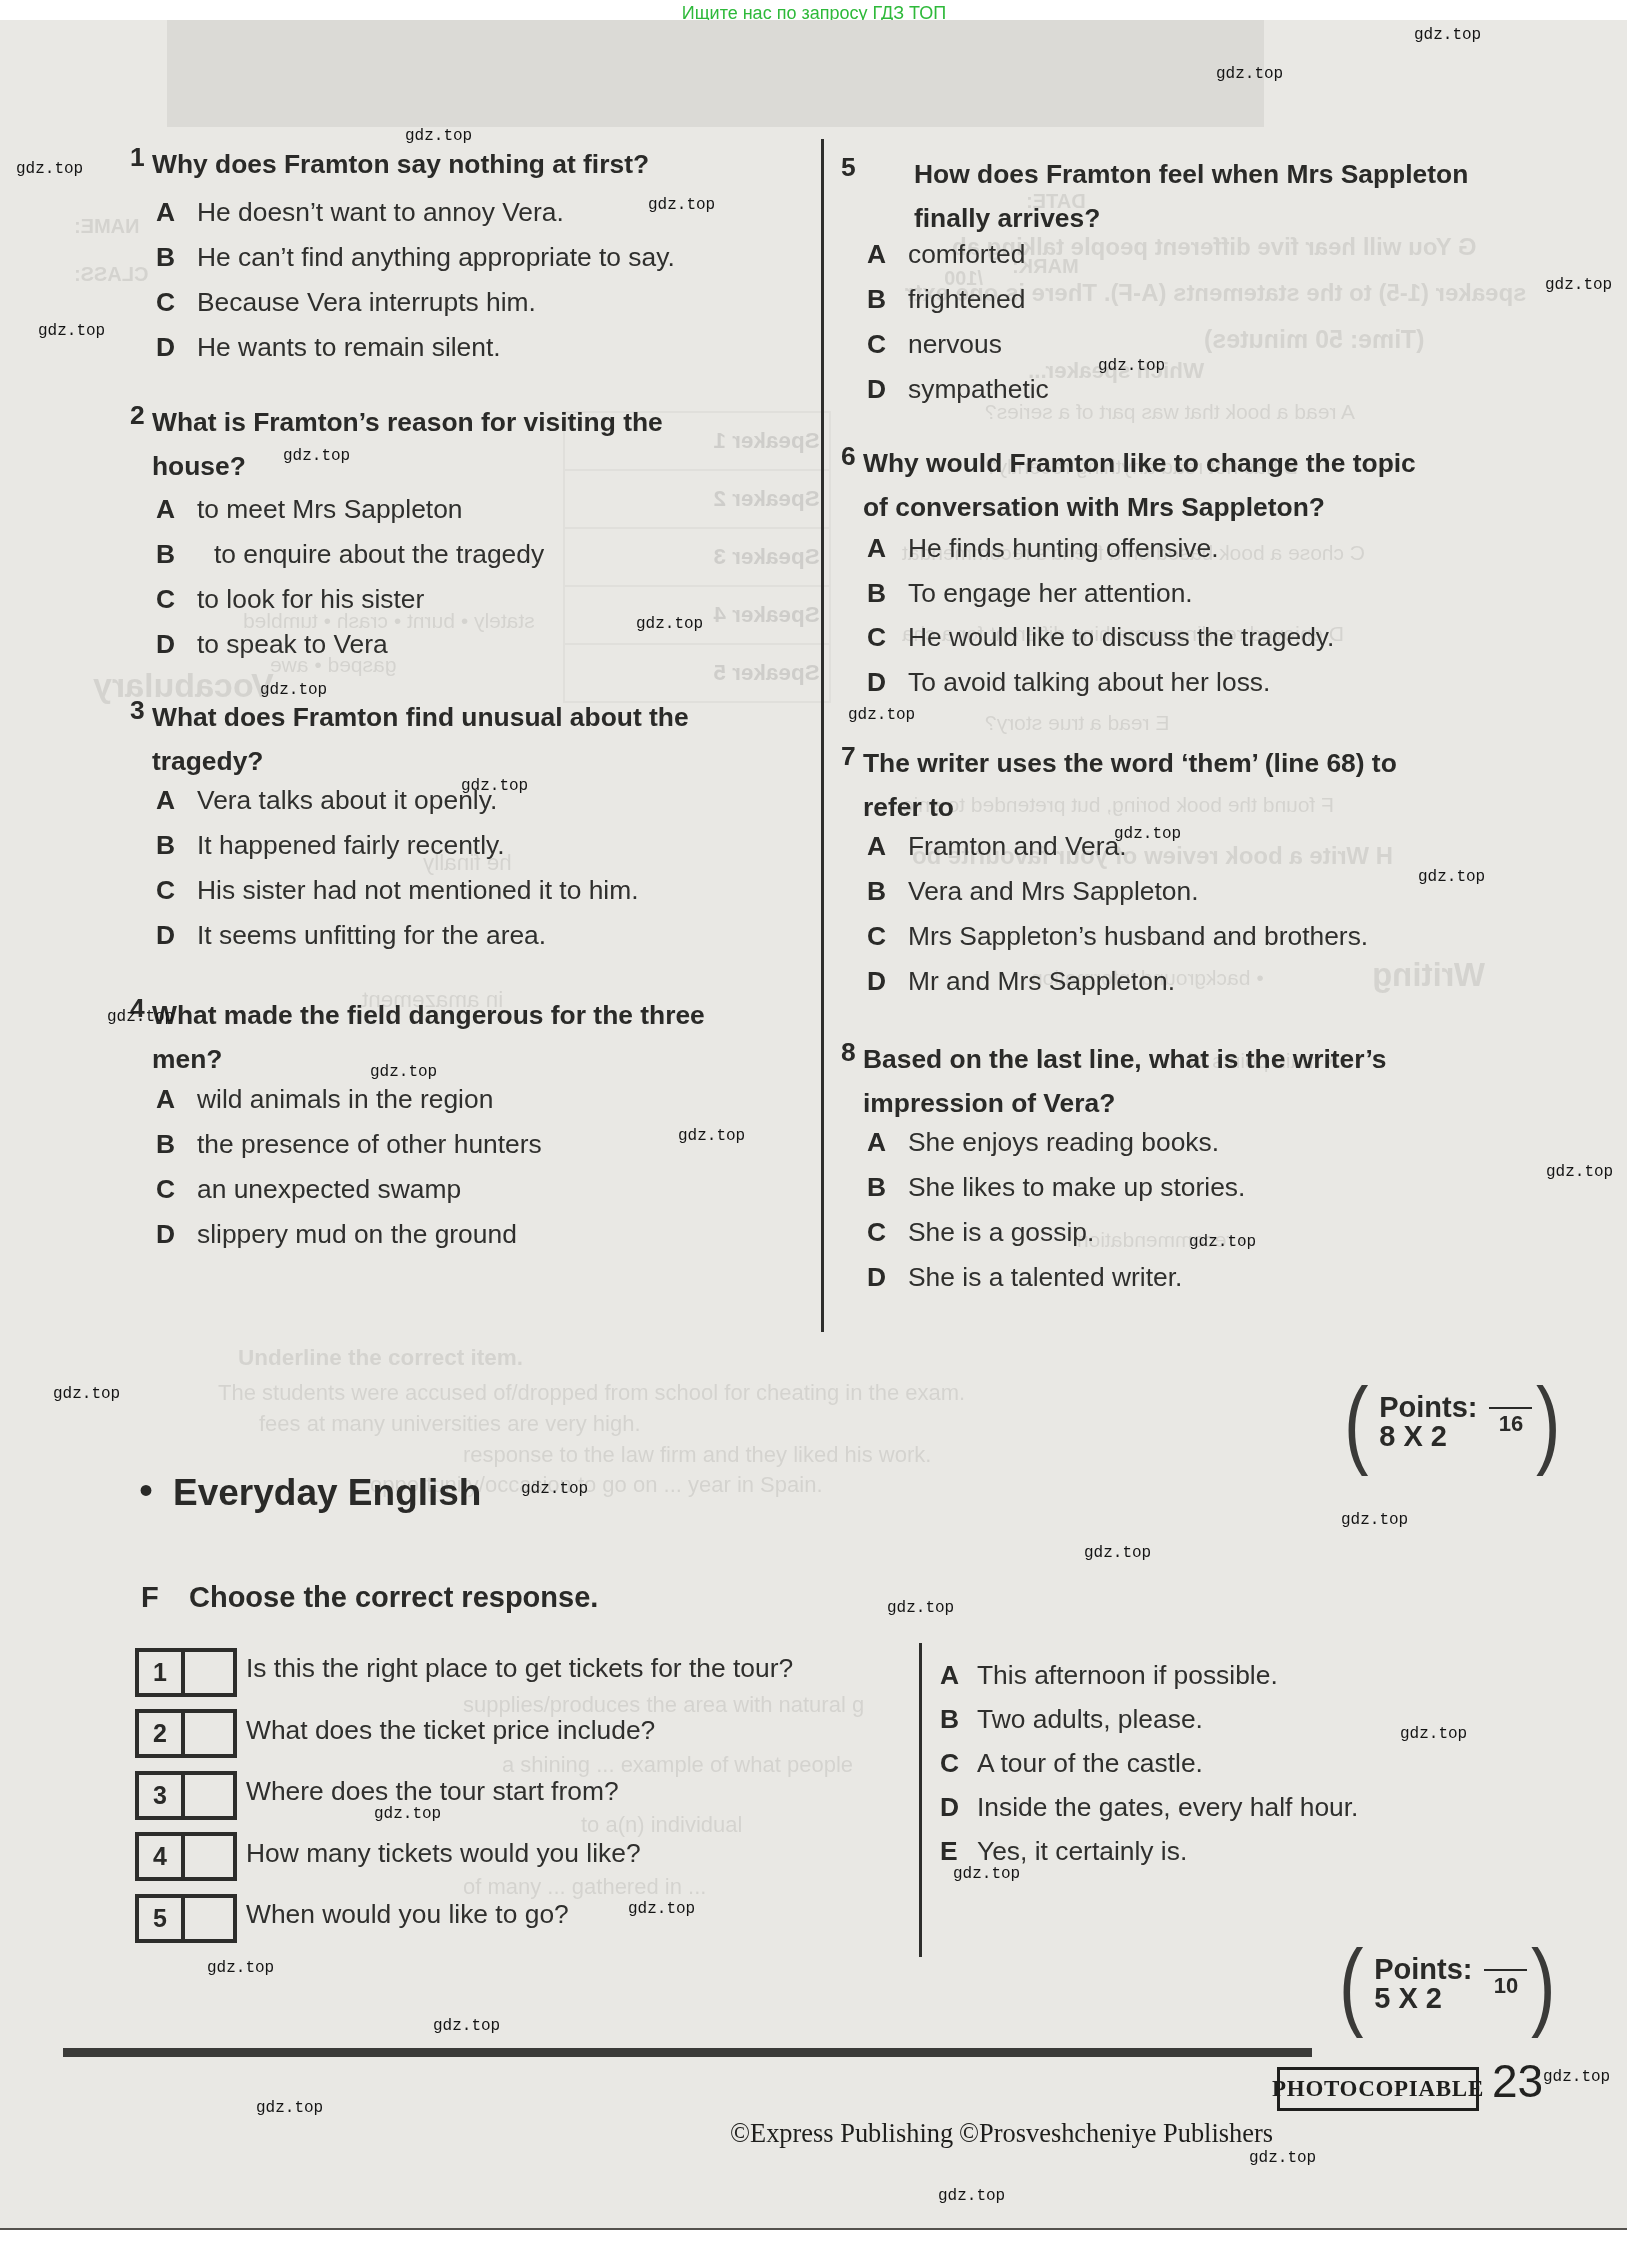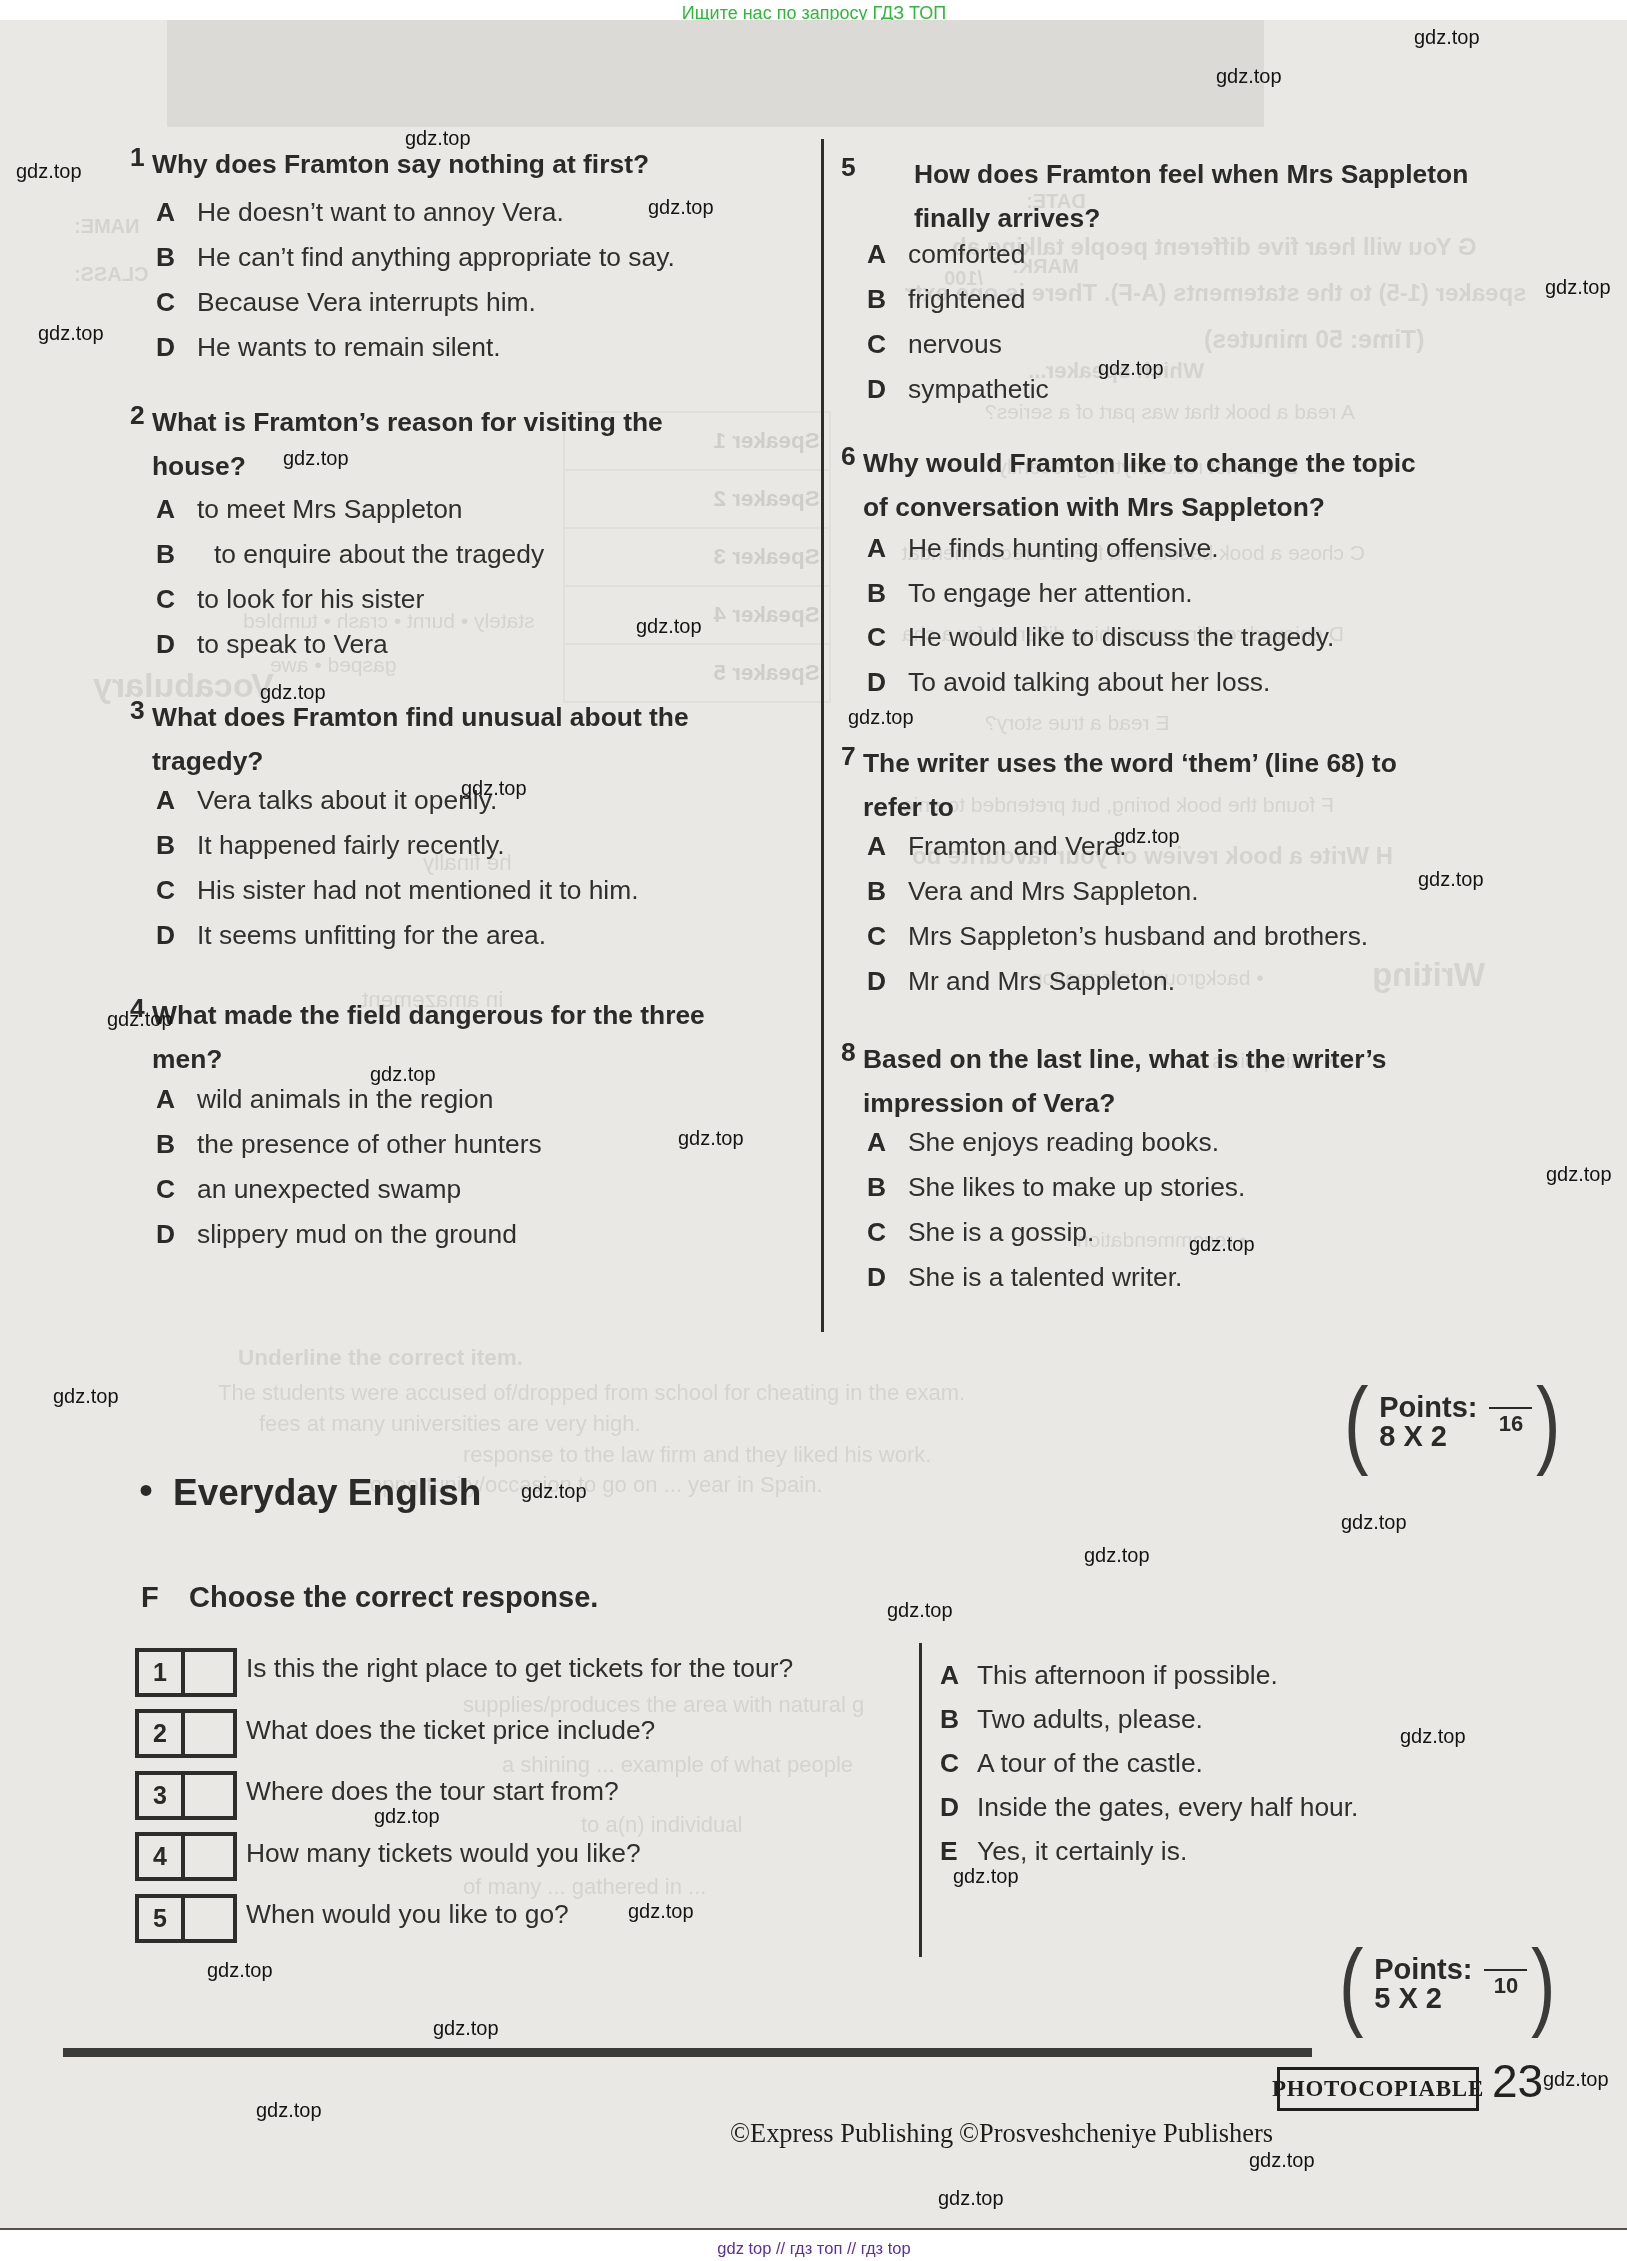--- a/index.html
+++ b/index.html
@@ -39,21 +39,21 @@
   
   .footer-rule{position:absolute;left:63px;top:2048px;width:1249px;height:8.6px;background:#3b3b39;}
   .pub{position:absolute;font-family:"Liberation Serif","DejaVu Serif",serif;font-size:26.4px;color:#1e1e1c;margin-top:44px;}
   .photo-box{position:absolute;left:1277px;top:2067px;width:196px;height:38px;border:3.3px solid #1f1f1d;
     display:flex;align-items:center;justify-content:center;font-family:"Liberation Serif","DejaVu Serif",serif;
     font-size:23px;font-weight:700;letter-spacing:0.7px;color:#1e1e1c;}
   .page-num{position:absolute;left:1492px;top:2054px;font-size:46px;font-weight:400;color:#222220;}
   .bottom-line{position:absolute;left:0;top:2228px;width:1628px;height:2px;background:#55524e;}
   .bottom-note{position:absolute;top:2239px;left:0;width:100%;text-align:center;font-size:16.5px;color:#5b2f9e;}
   
-  .wm{position:absolute;font-size:20px;font-weight:500;color:#141414;}
+  .wm{position:absolute;font-size:16px;font-weight:500;color:#141414;font-family:Liberation Mono, monospace;}
   .ghost{position:absolute;color:#4e4c48;opacity:.13;white-space:nowrap;}
   .ghost.mir{transform:scaleX(-1);}
   .ghost-table{position:absolute;border:2px solid rgba(40,40,40,.35);opacity:.14;display:flex;flex-direction:column;}
   .ghost-table .grow{flex:1;border-bottom:2px solid rgba(40,40,40,.35);display:flex;align-items:center;
     padding-left:9.3px;font-size:22.5px;font-weight:700;color:#333;transform:scaleX(-1);}
   .ghost-table .grow:last-child{border-bottom:none;}
 </style>
 </head>
 <body>
 
@@ -262,21 +262,20 @@
       <div class="oletter" style="left: 940px; top: 1836px;">E</div>
       <div class="otext" style="left: 977px; top: 1836px;">Yes, it certainly is.</div>
     </div>
 
   <div class="footer-rule"></div>
   <div class="pub" style="left:730px;top:2074px;">©Express Publishing</div>
   <div class="pub" style="left:959px;top:2074px;">©Prosveshcheniye Publishers</div>
   <div class="photo-box">PHOTOCOPIABLE</div>
   <div class="page-num">23</div>
   <div class="bottom-line"></div>
-  <div class="bottom-note">gdz top  //  гдз топ  //  гдз top</div>
 
   <div id="wm-layer">
       <div class="wm" style="left: 405px; top: 127px;">gdz.top</div>
       <div class="wm" style="left: 1216px; top: 65px;">gdz.top</div>
       <div class="wm" style="left: 1414px; top: 26.4px;">gdz.top</div>
       <div class="wm" style="left: 16px; top: 160px;">gdz.top</div>
       <div class="wm" style="left: 648px; top: 196px;">gdz.top</div>
       <div class="wm" style="left: 1545px; top: 276px;">gdz.top</div>
       <div class="wm" style="left: 38px; top: 322px;">gdz.top</div>
       <div class="wm" style="left: 283px; top: 447px;">gdz.top</div>

